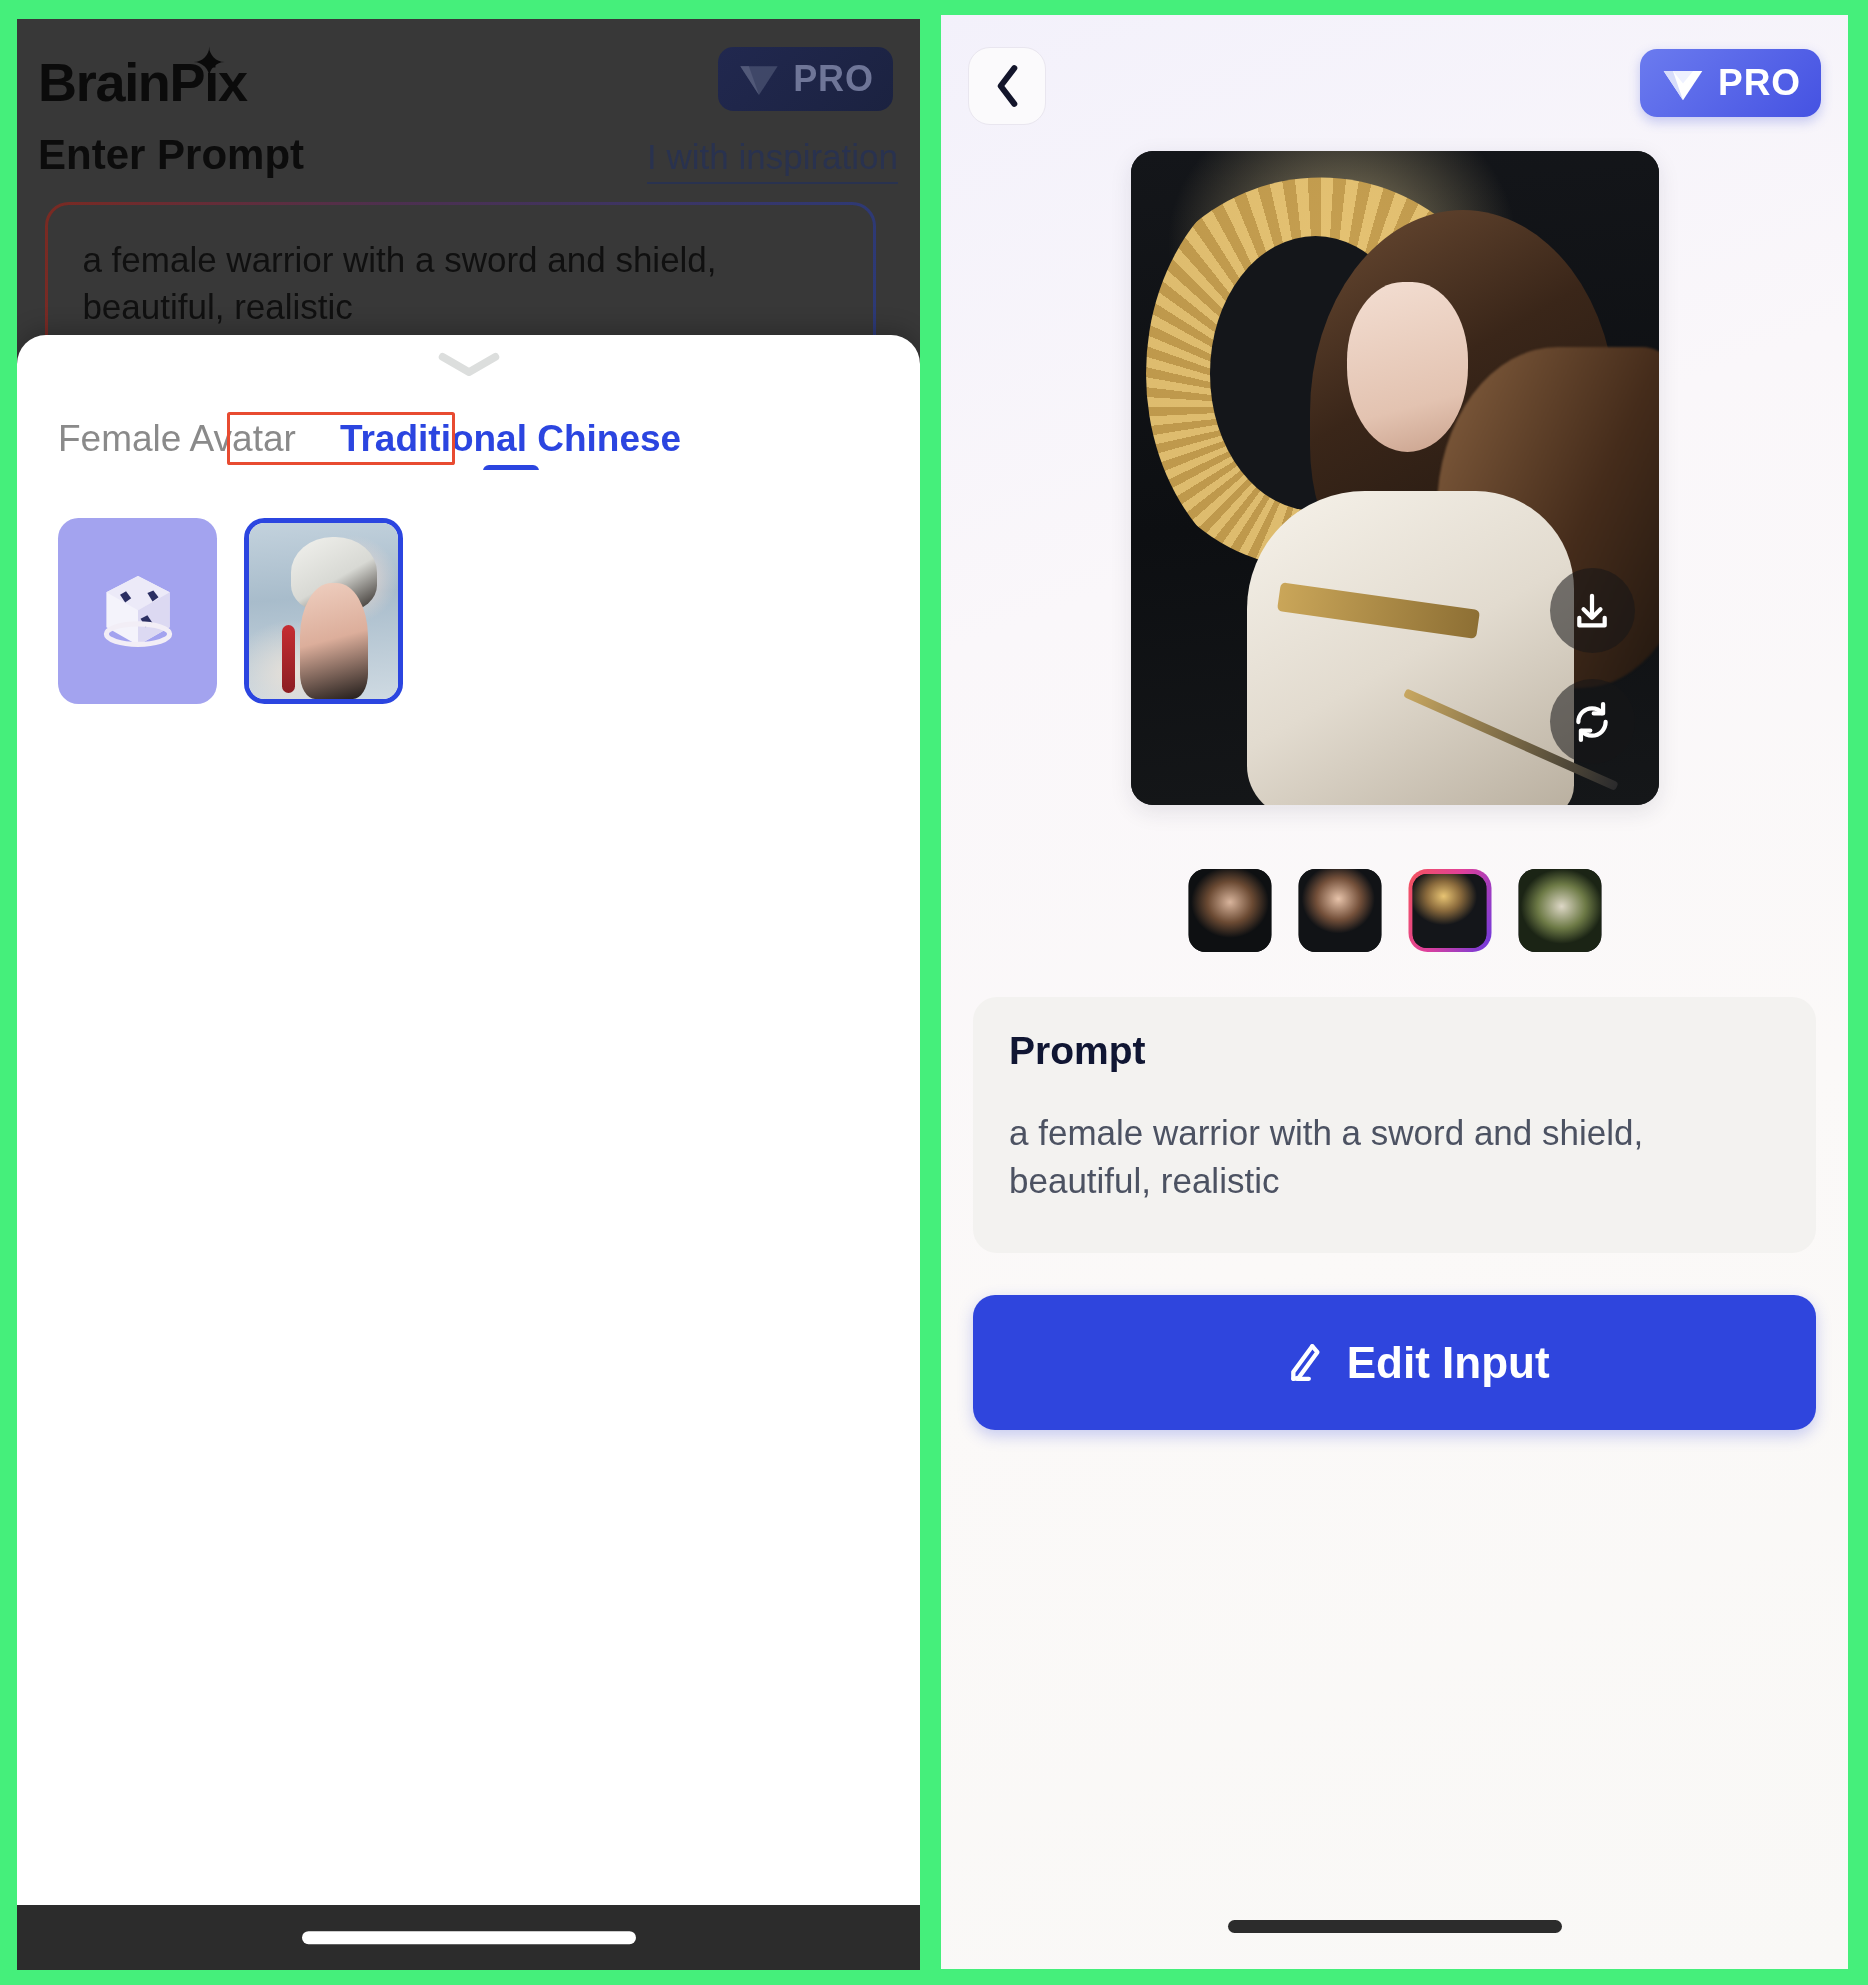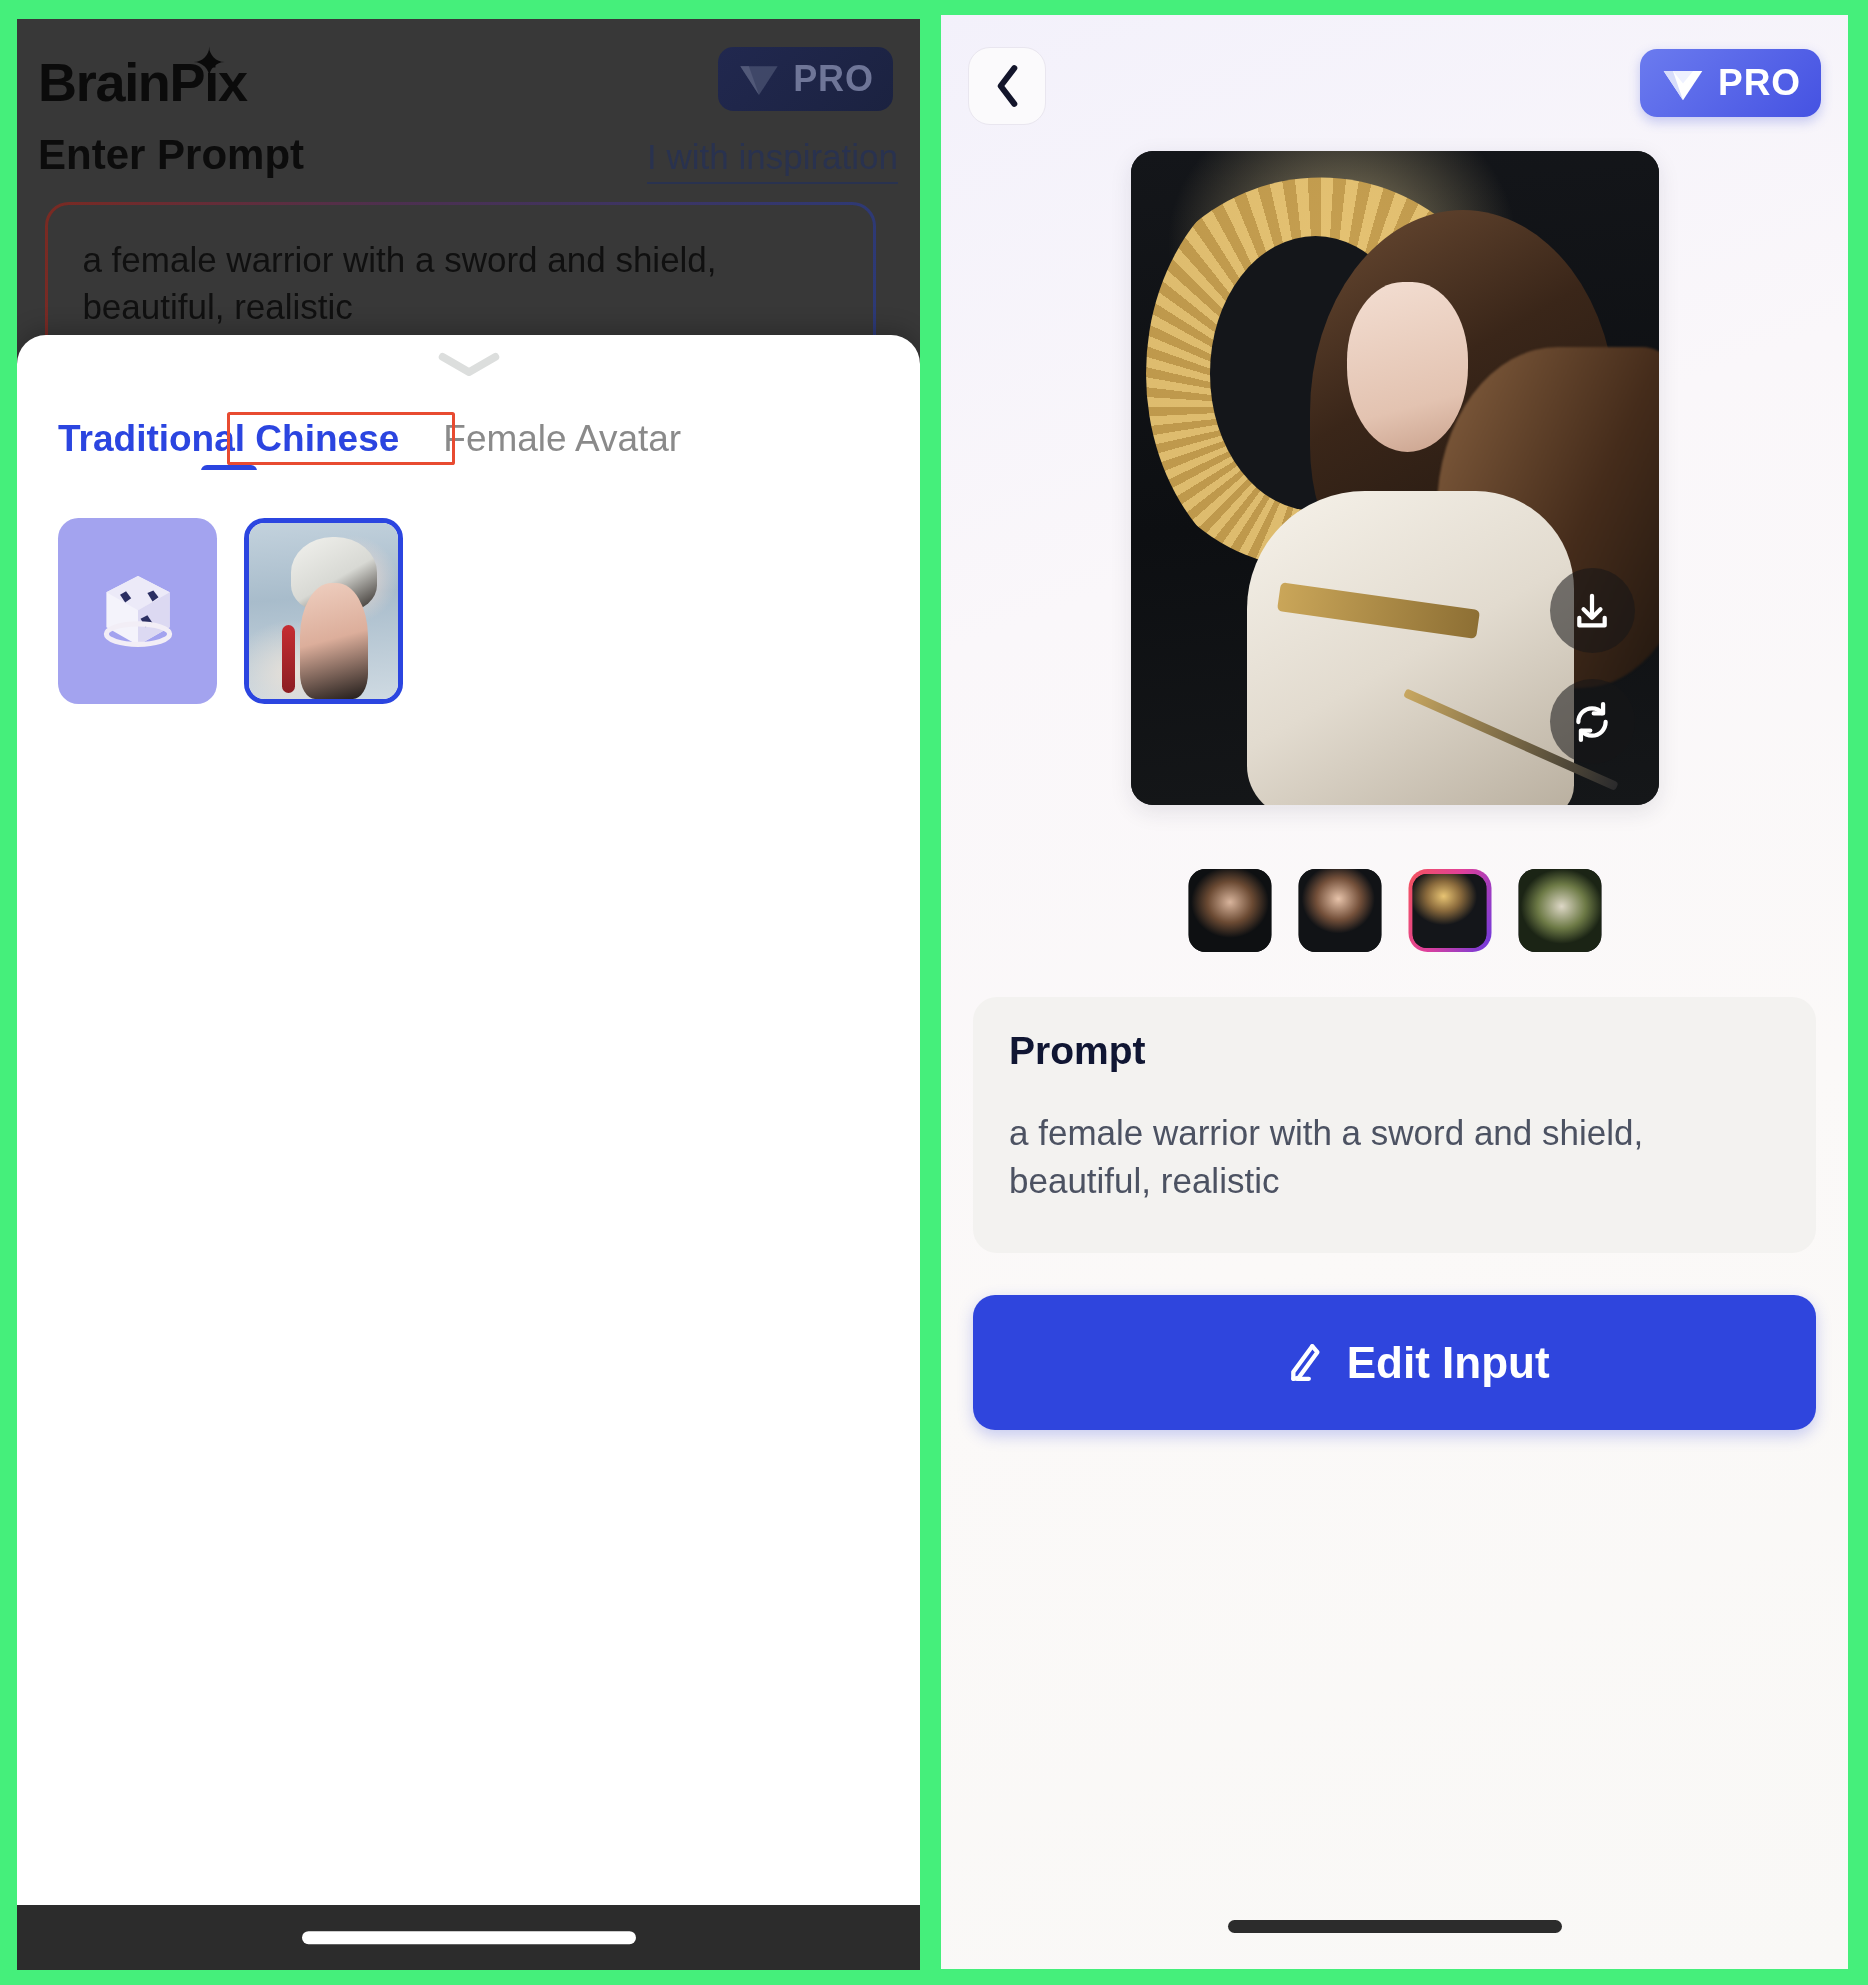--- a/index.html
+++ b/index.html
@@ -318,26 +318,26 @@
         <div class="ptext">a female warrior with a sword and shield, beautiful, realistic</div>
       </div>
     </div>
 
     <div class="sheet">
       <svg class="sheet-handle" viewBox="0 0 74 34">
         <polyline points="6,8 37,26 68,8" fill="none" stroke="#dcdedd" stroke-width="9" stroke-linecap="round" stroke-linejoin="round"></polyline>
       </svg>
 
       <div class="tabs-row">
+        <div class="tab">
+          <span>Female Avatar</span>
+        </div>
         <div class="tab active">
           <span>Traditional Chinese</span>
           <span class="underline"></span>
-        </div>
-        <div class="tab">
-          <span>Female Avatar</span>
         </div>
 
       </div>
 
       <div class="tab-annotation"></div>
 
       <div class="style-grid">
         <div class="style-card random">
           <svg width="94" height="94" viewBox="0 0 110 110">
             <polygon points="55,14 92,33 92,74 55,95 18,74 18,33" fill="#f4f3fb"></polygon>

